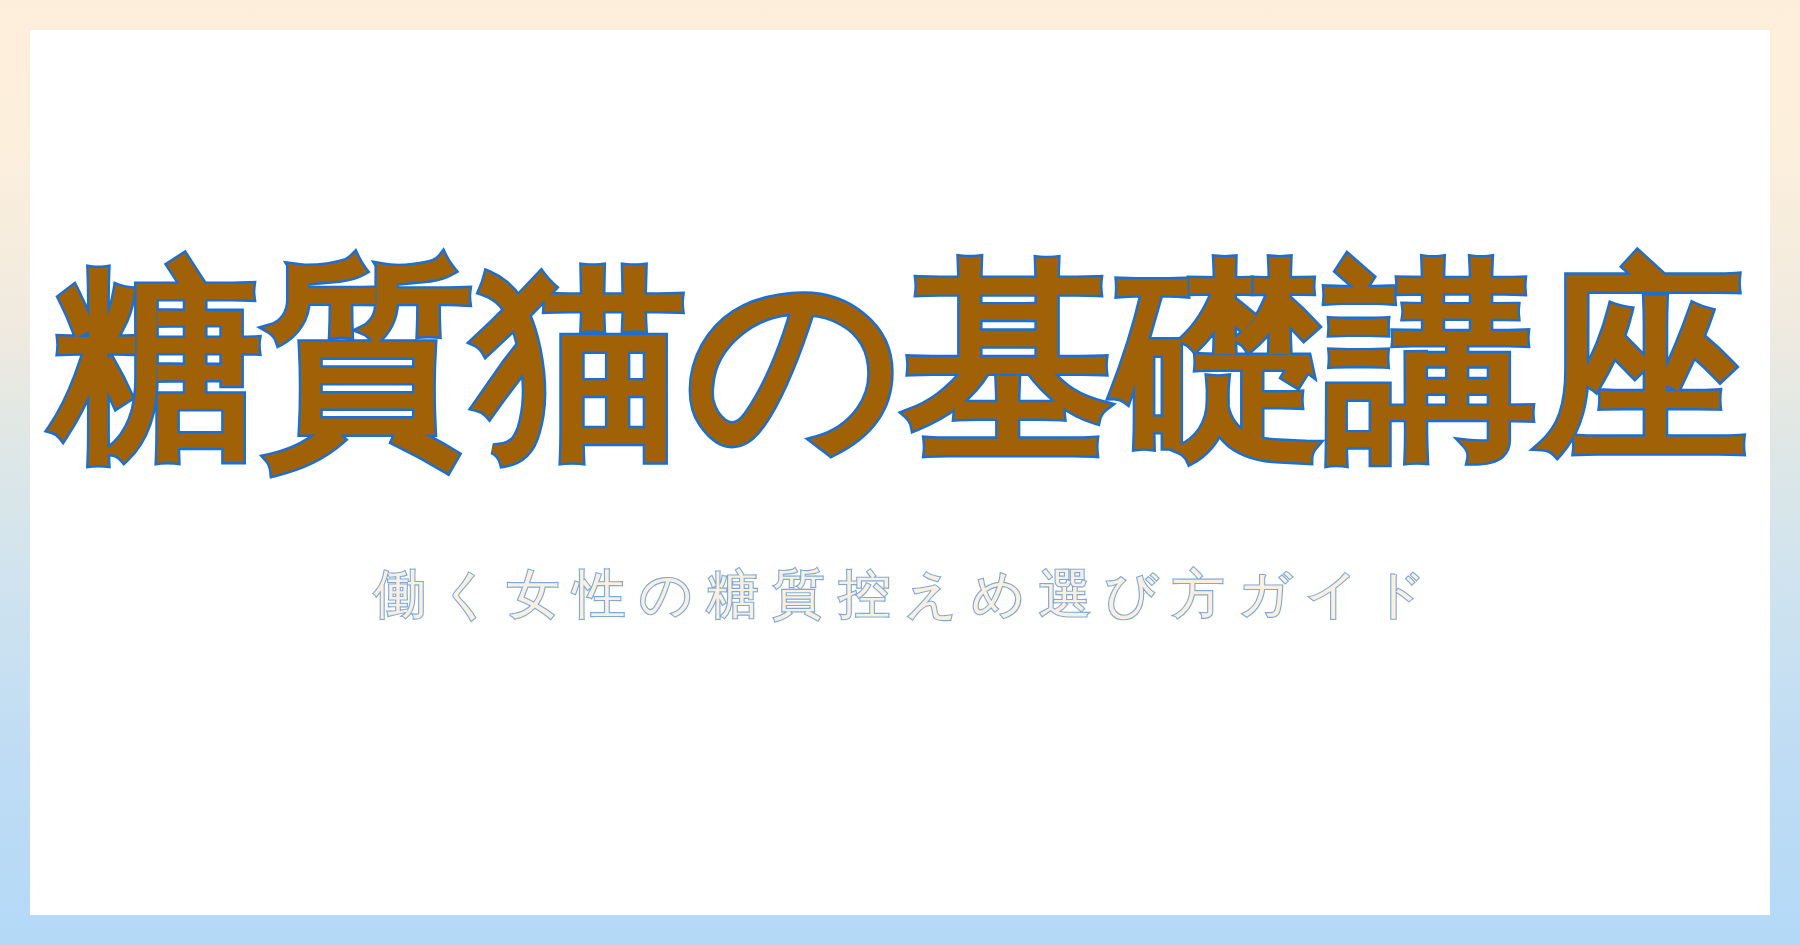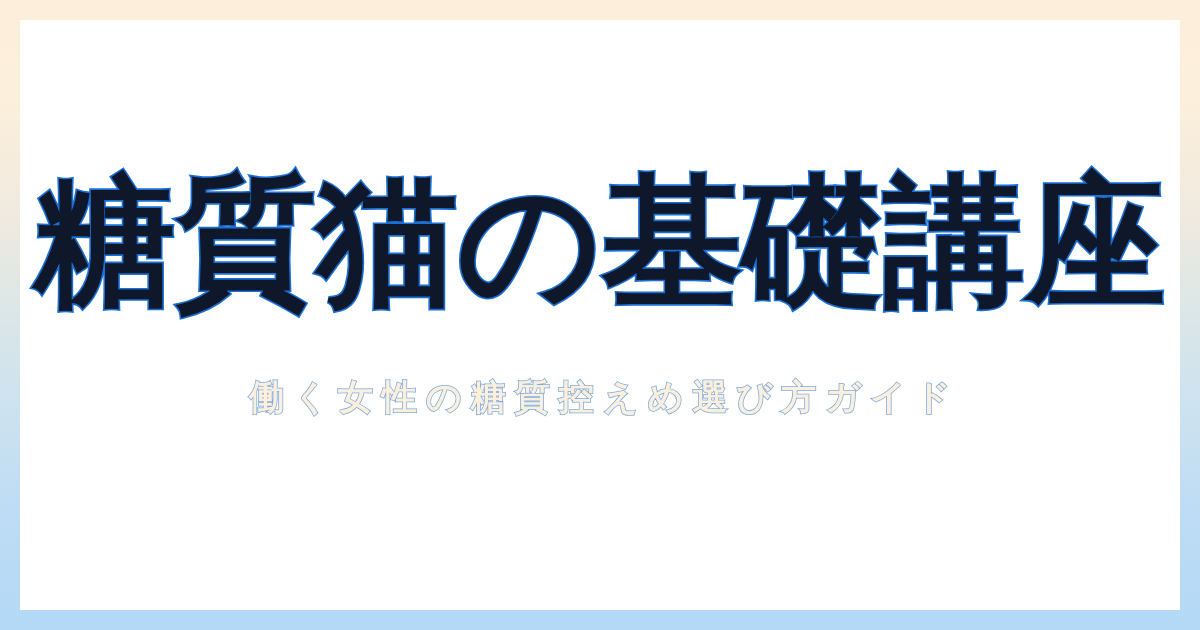--- a/index.html
+++ b/index.html
@@ -53,31 +53,31 @@
     transform: translateY(-22px);
   }
 
   
   .title {
     font-family: "DejaVu Sans", sans-serif;
     font-weight: bold;
     font-size: 141px;
     line-height: 1.04;
     letter-spacing: 0px;
-    color: #0f172a;
+    color: #a16207;
     -webkit-text-stroke: 3.2px #1a6fd4;
     paint-order: stroke fill;
     white-space: nowrap;
     text-align: center;
   }
 
   
   .subtitle {
     font-family: "DejaVu Sans", sans-serif;
-    font-weight: bold;
+    font-weight: normal;
     font-size: 35px;
     line-height: 1.2;
     letter-spacing: 9px;
     text-indent: 9px;
     color: #fcefdc;
     -webkit-text-stroke: 1.5px #7aa8e0;
     paint-order: stroke fill;
     white-space: nowrap;
     text-align: center;
     margin-top: 62px;

